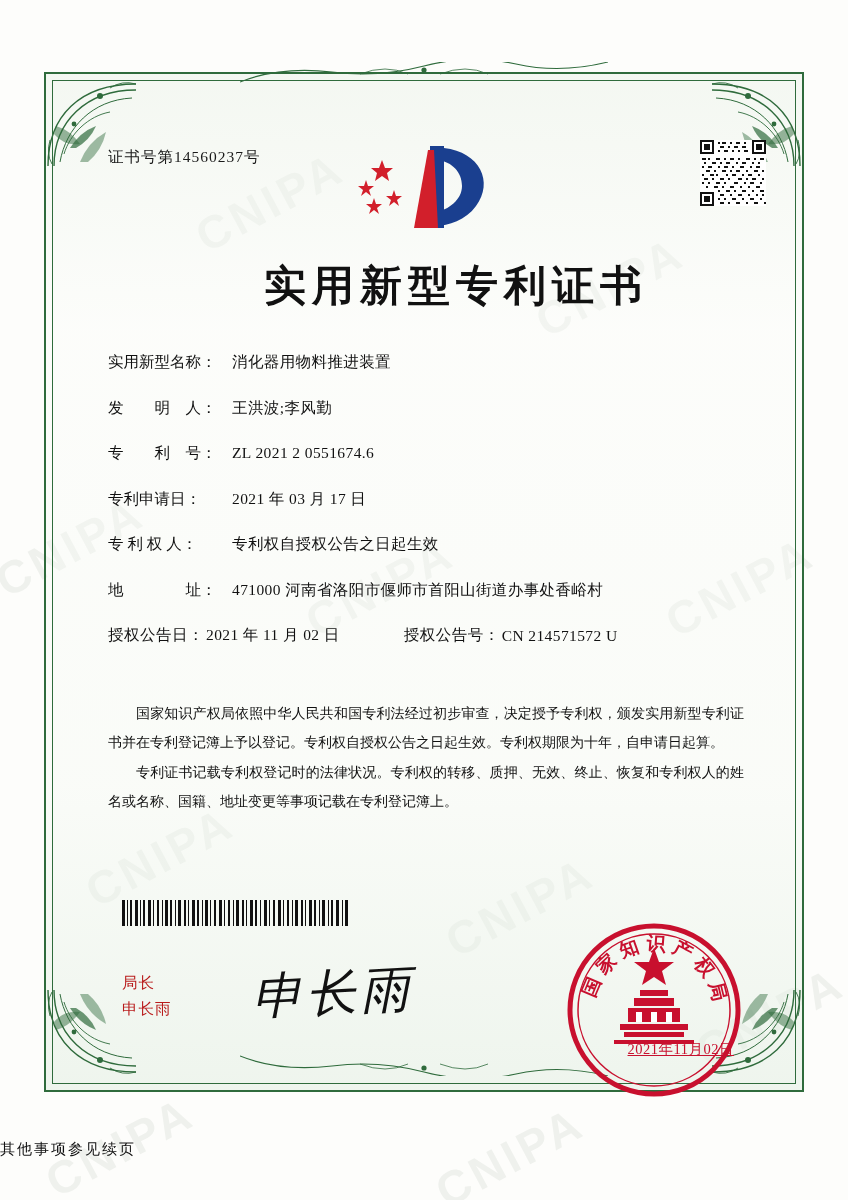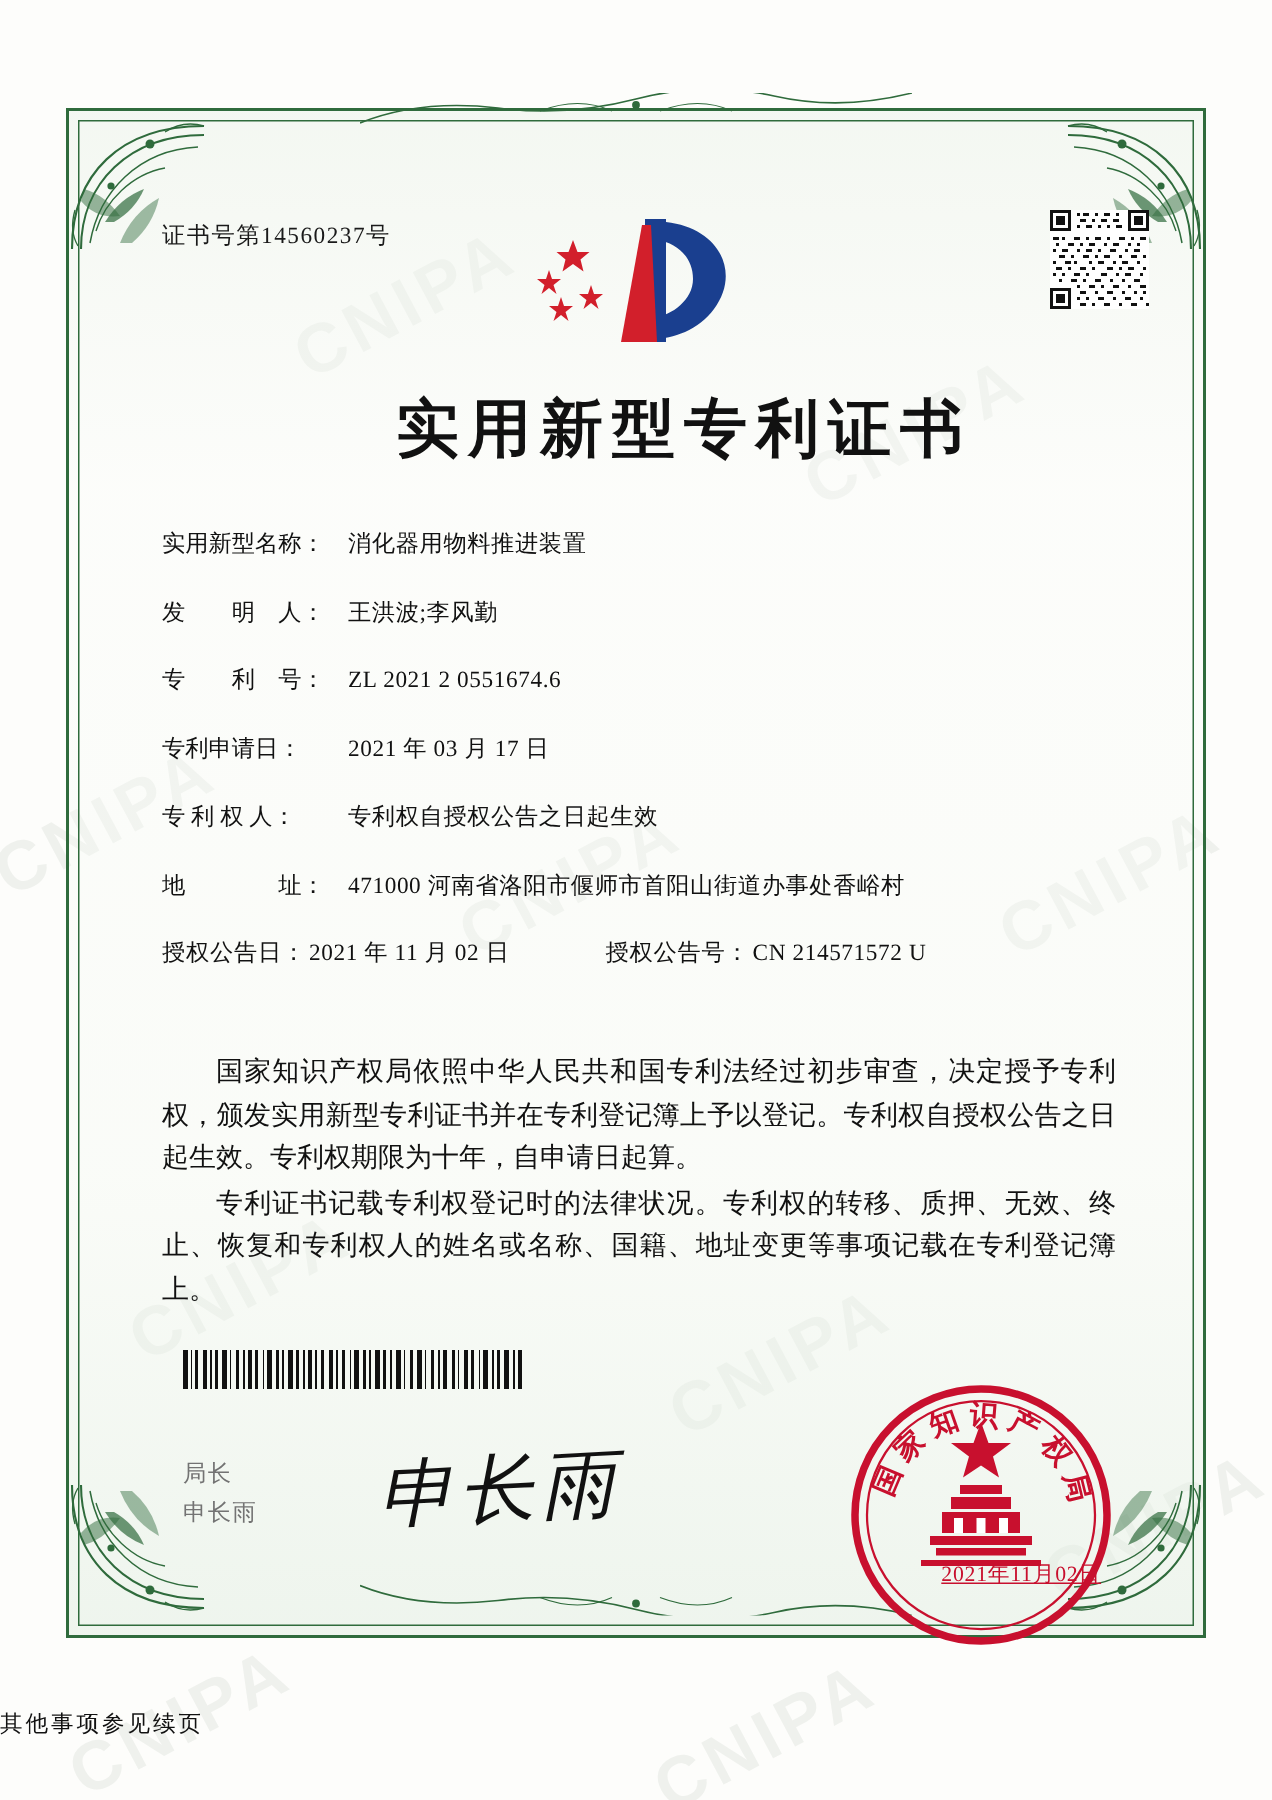--- a/index.html
+++ b/index.html
@@ -179,21 +179,21 @@
   }
   .fd-label { white-space: nowrap; letter-spacing: 0.5px; }
   .fd-value { letter-spacing: 0.4px; margin-left: 2px; }
   .fd-gap { width: 64px; }
 
   .paragraphs {
     position: absolute;
     left: 56px;
     top: 620px;
     width: 636px;
-    font-size: 18px;
+    font-size: 14px;
     line-height: 28.5px;
     color: #111;
     text-align: justify;
   }
   .paragraphs p {
     margin: 0 0 2px 0;
     text-indent: 2em;
   }
 
   
@@ -206,21 +206,21 @@
   }
   .barcode svg { display:block; }
 
   
   .director {
     position: absolute;
     left: 70px;
     top: 890px;
     font-size: 15.5px;
     line-height: 26px;
-    color: #737373;
+    color: #b91c1c;
     letter-spacing: 1px;
     font-family: Liberation Serif, serif;
   }
   .signature {
     position: absolute;
     left: 200px;
     top: 880px;
     font-size: 50px;
     color: #111;
     font-family: "DejaVu Serif", serif;

